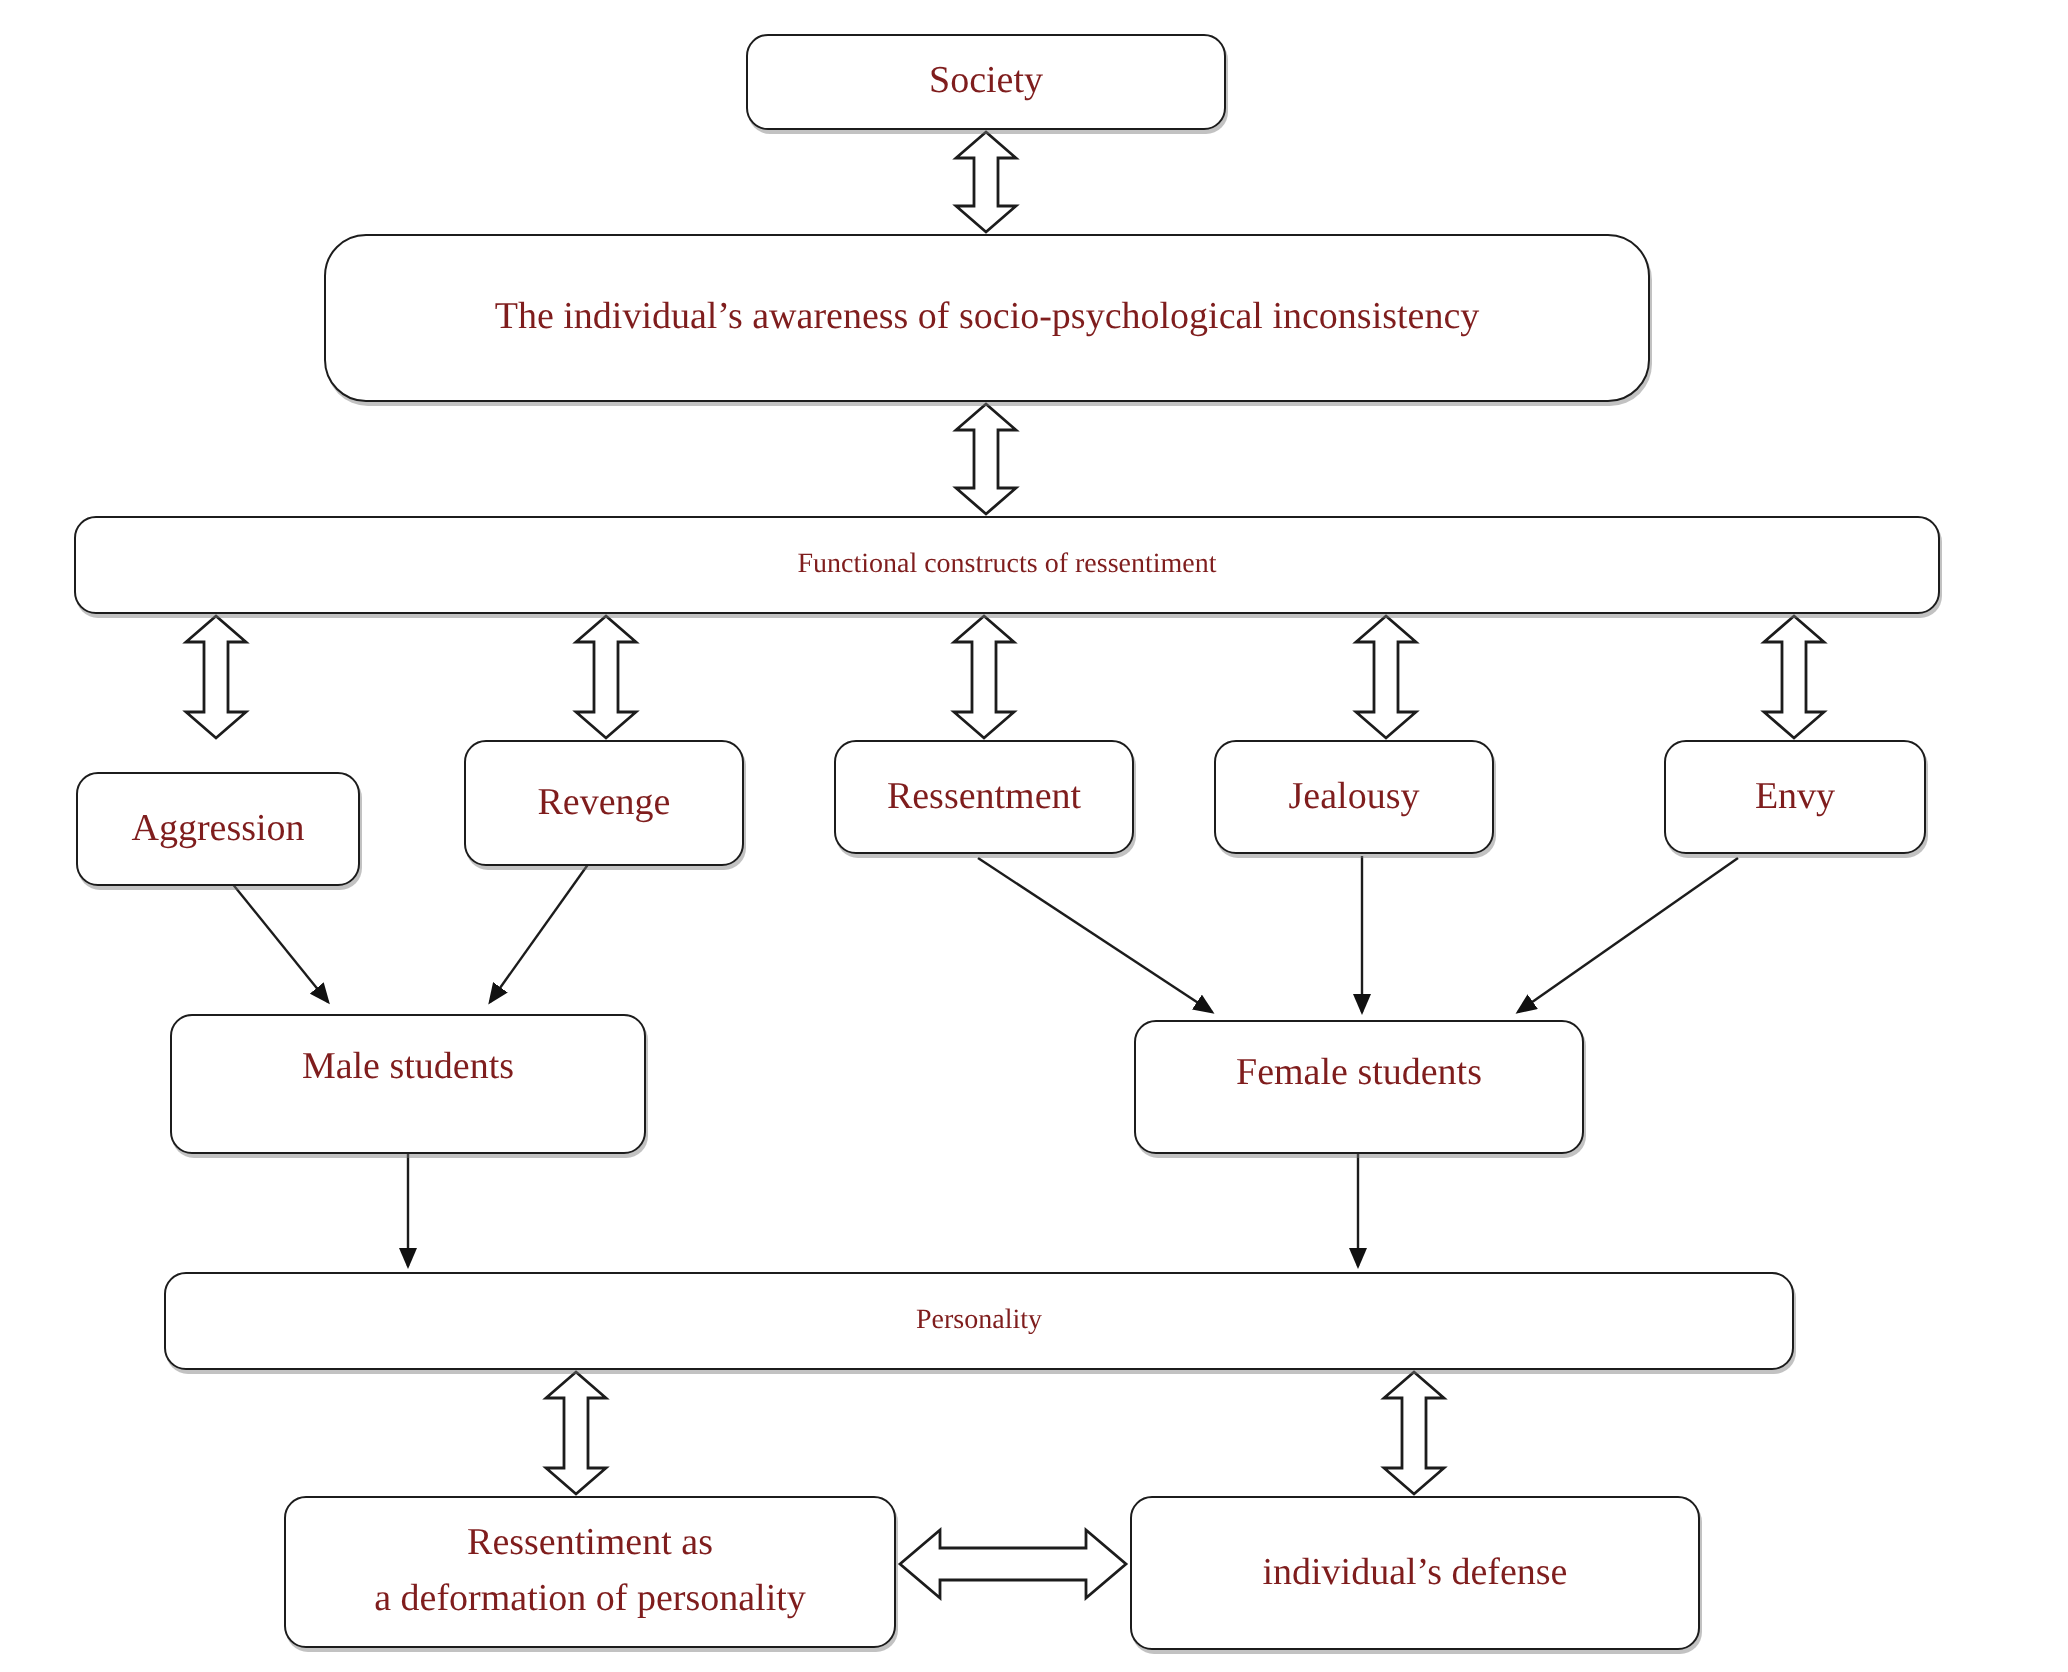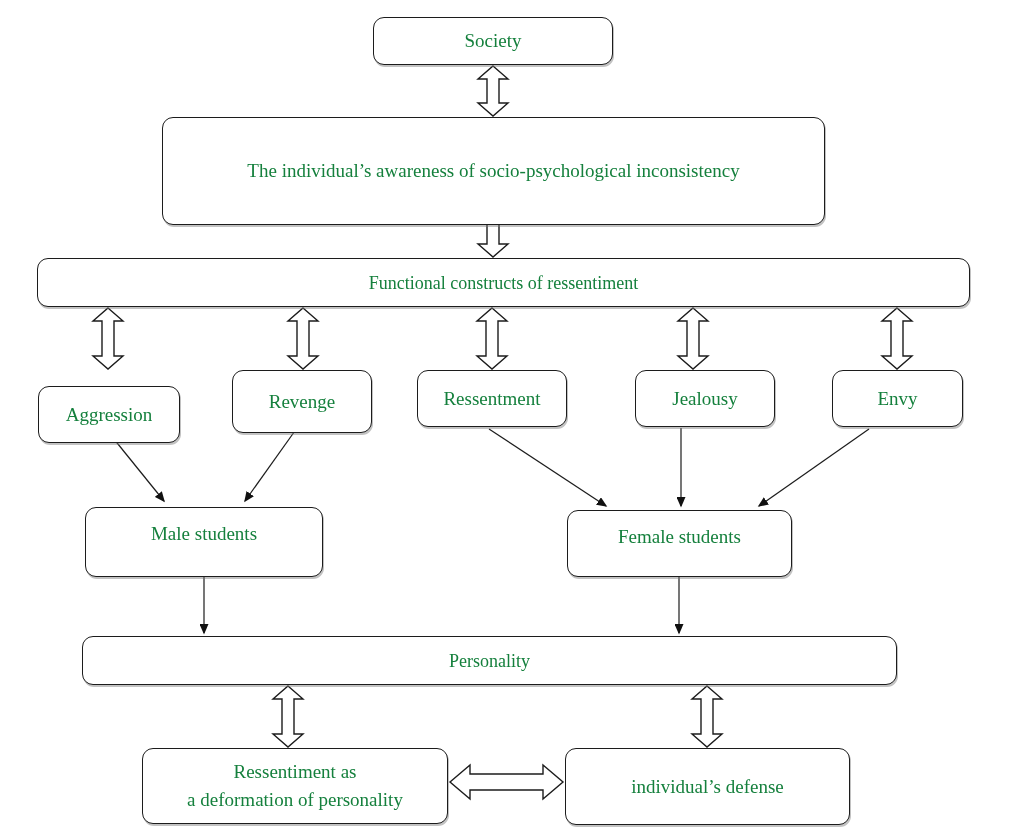--- a/index.html
+++ b/index.html
@@ -1,49 +1,49 @@
 <!DOCTYPE html>
 <html><head>
 <meta charset="utf-8">
 <style>
   html,body{margin:0;padding:0;background:#ffffff;}
   #canvas{
     position:relative;
     width:1034px;height:836px;
     background:#ffffff;
     font-family:"Liberation Serif","DejaVu Serif",serif;
-    color:#15803d;
+    color:#7f1d1d;
     overflow:hidden;
   }
   #arrow-layer{position:absolute;left:0;top:0;z-index:1;}
   .node{
     position:absolute;
     box-sizing:border-box;
     background:#ffffff;
     border:1.4px solid #1c1c1c;
     border-radius:11px;
     box-shadow:1px 2px 0 rgba(120,120,120,.45);
     display:flex;
     flex-direction:column;
     align-items:center;
     justify-content:center;
     text-align:center;
     font-size:19px;
     line-height:28px;
     z-index:2;
   }
-  .node.small-font{font-size:18px;}
+  .node.small-font{font-size:14px;}
   
   #n-society     {left:373px;top:17px; width:240px;height:48px;}
-  #n-awareness   {left:162px;top:117px;width:663px;height:108px;}
+  #n-awareness   {left:162px;top:117px;width:663px;height:84px;border-radius:21px;}
   #n-functional  {left:37px; top:258px;width:933px;height:49px;}
   #n-aggression  {left:38px; top:386px;width:142px;height:57px;}
   #n-revenge     {left:232px;top:370px;width:140px;height:63px;}
   #n-ressentment {left:417px;top:370px;width:150px;height:57px;}
-  #n-jealousy    {left:635px;top:370px;width:140px;height:57px;}
+  #n-jealousy    {left:607px;top:370px;width:140px;height:57px;}
   #n-envy        {left:832px;top:370px;width:131px;height:57px;}
   #n-male        {left:85px; top:507px;width:238px;height:70px;padding-bottom:16px;}
   #n-female      {left:567px;top:510px;width:225px;height:67px;padding-bottom:14px;}
   #n-personality {left:82px; top:636px;width:815px;height:49px;}
   #n-deformation {left:142px;top:748px;width:306px;height:76px;}
   #n-defense     {left:565px;top:748px;width:285px;height:77px;}
 </style>
 </head>
 <body>
 

